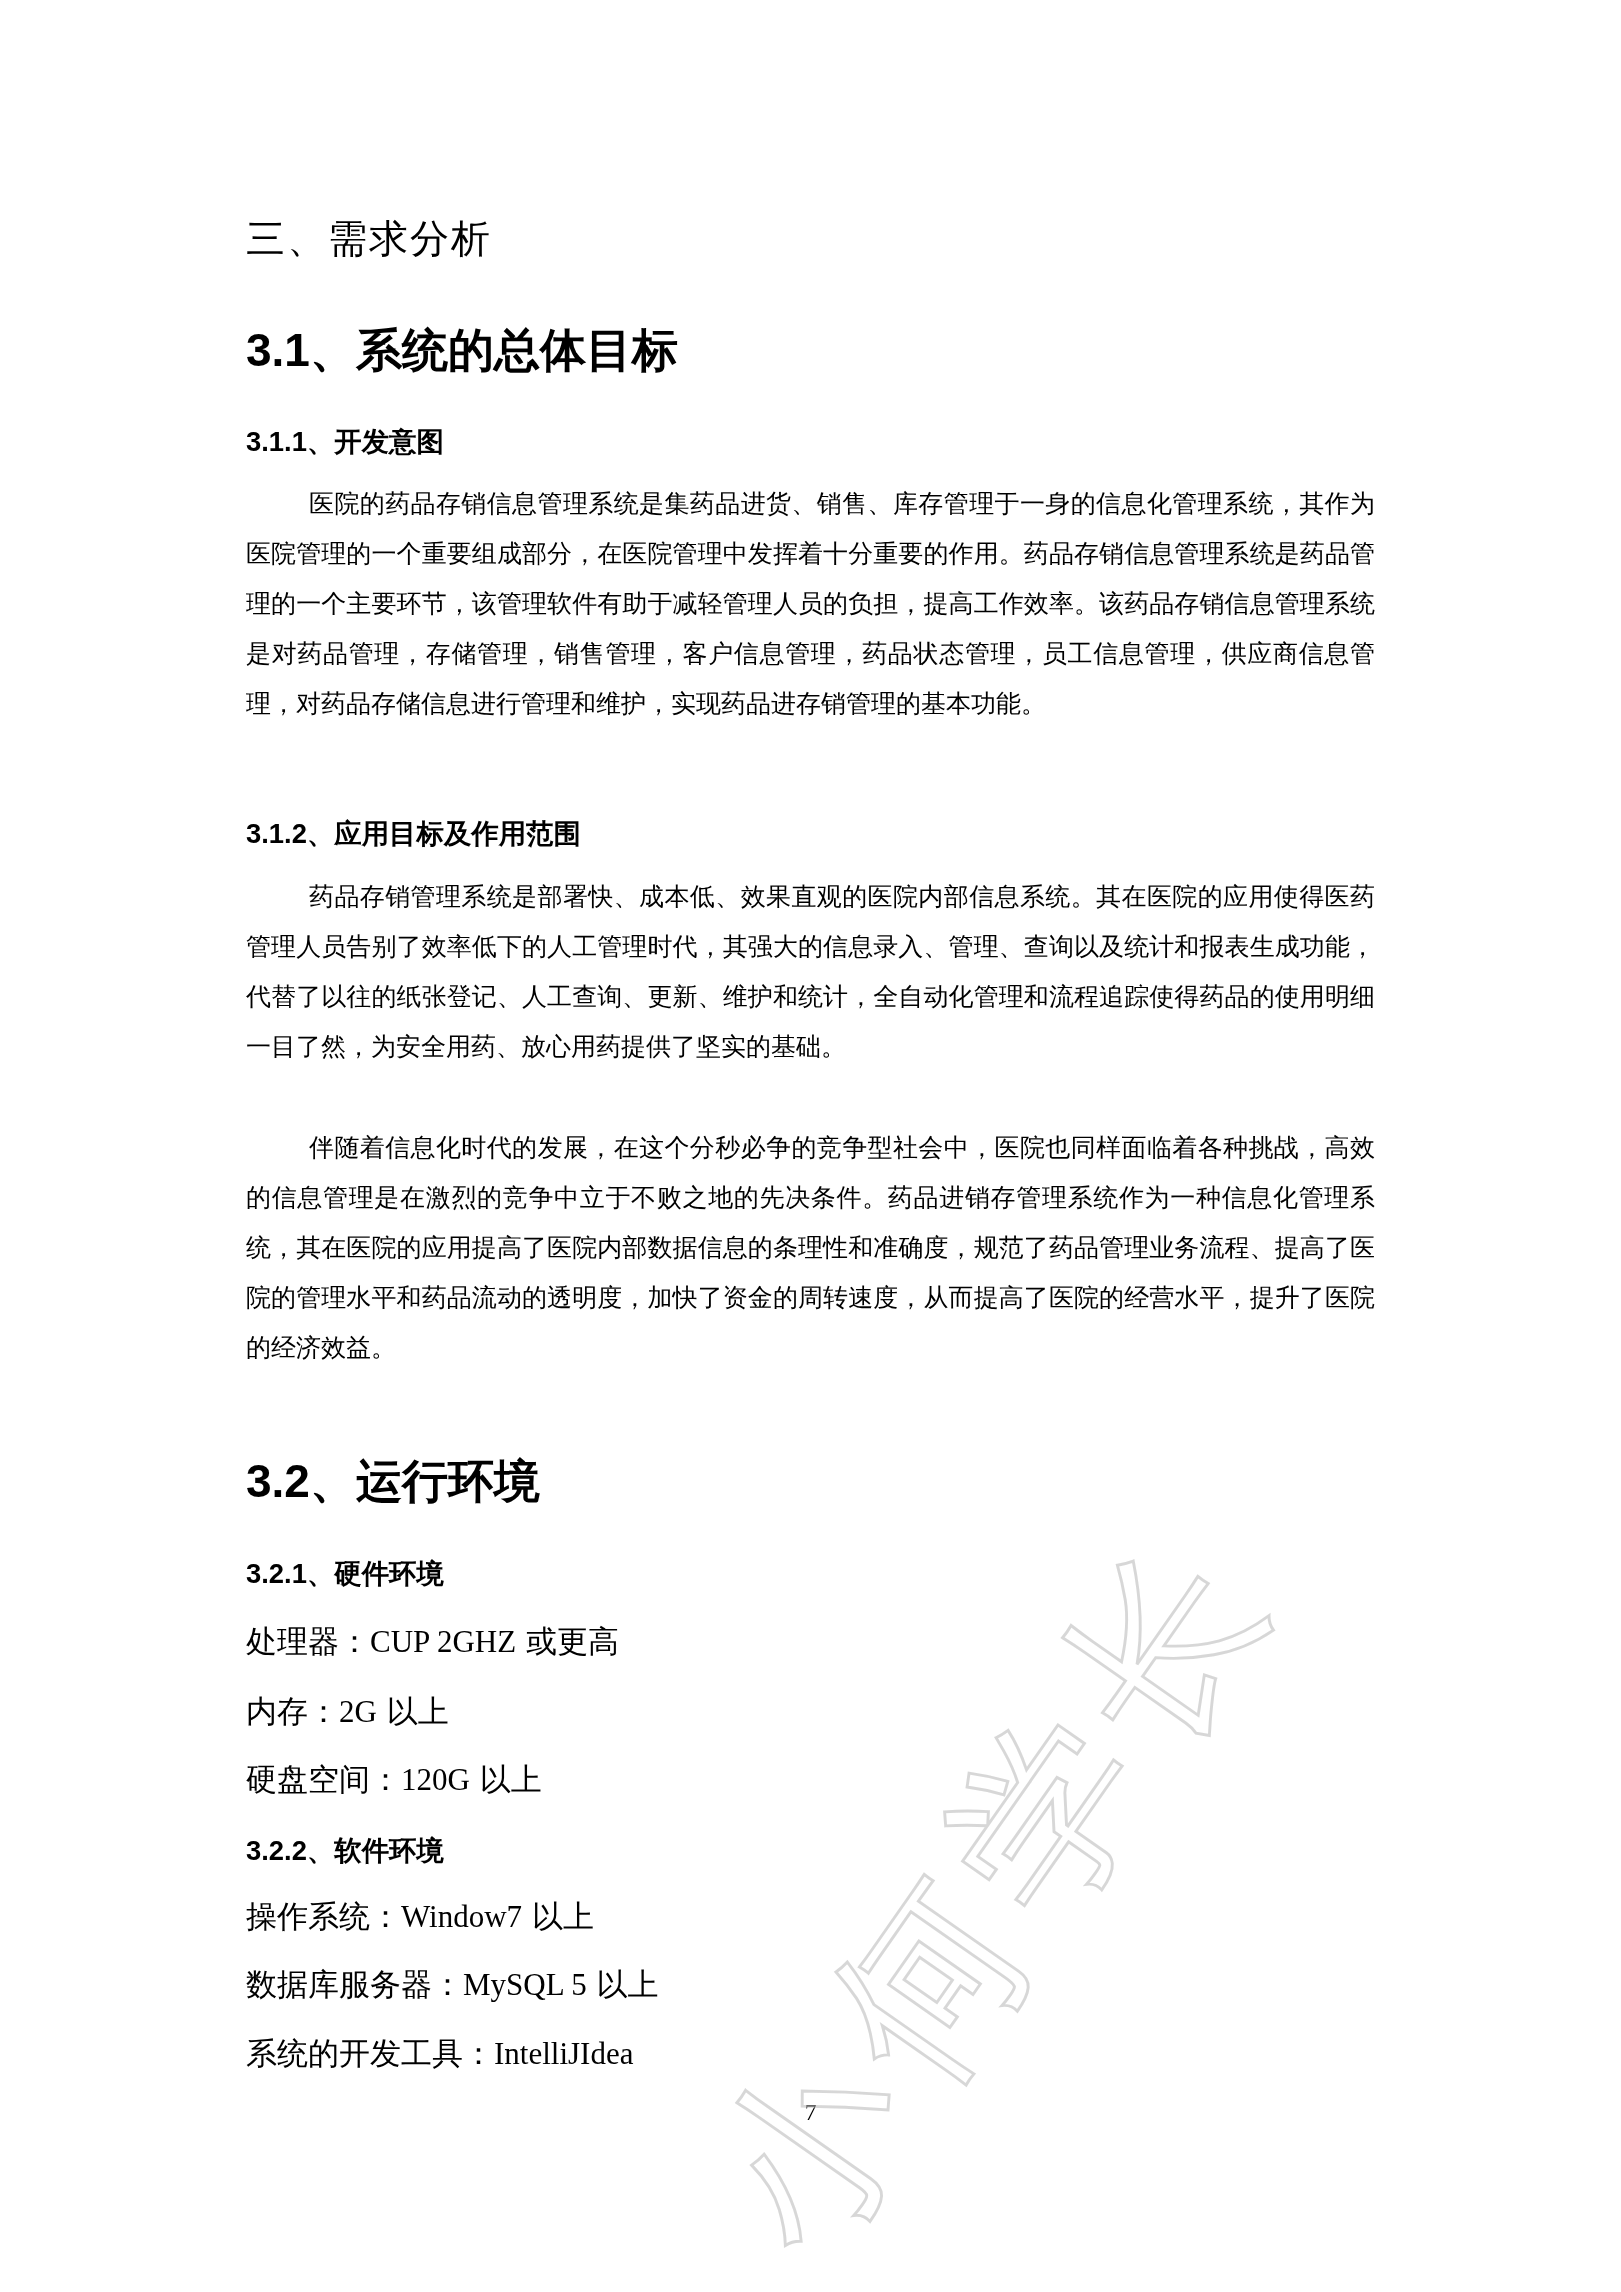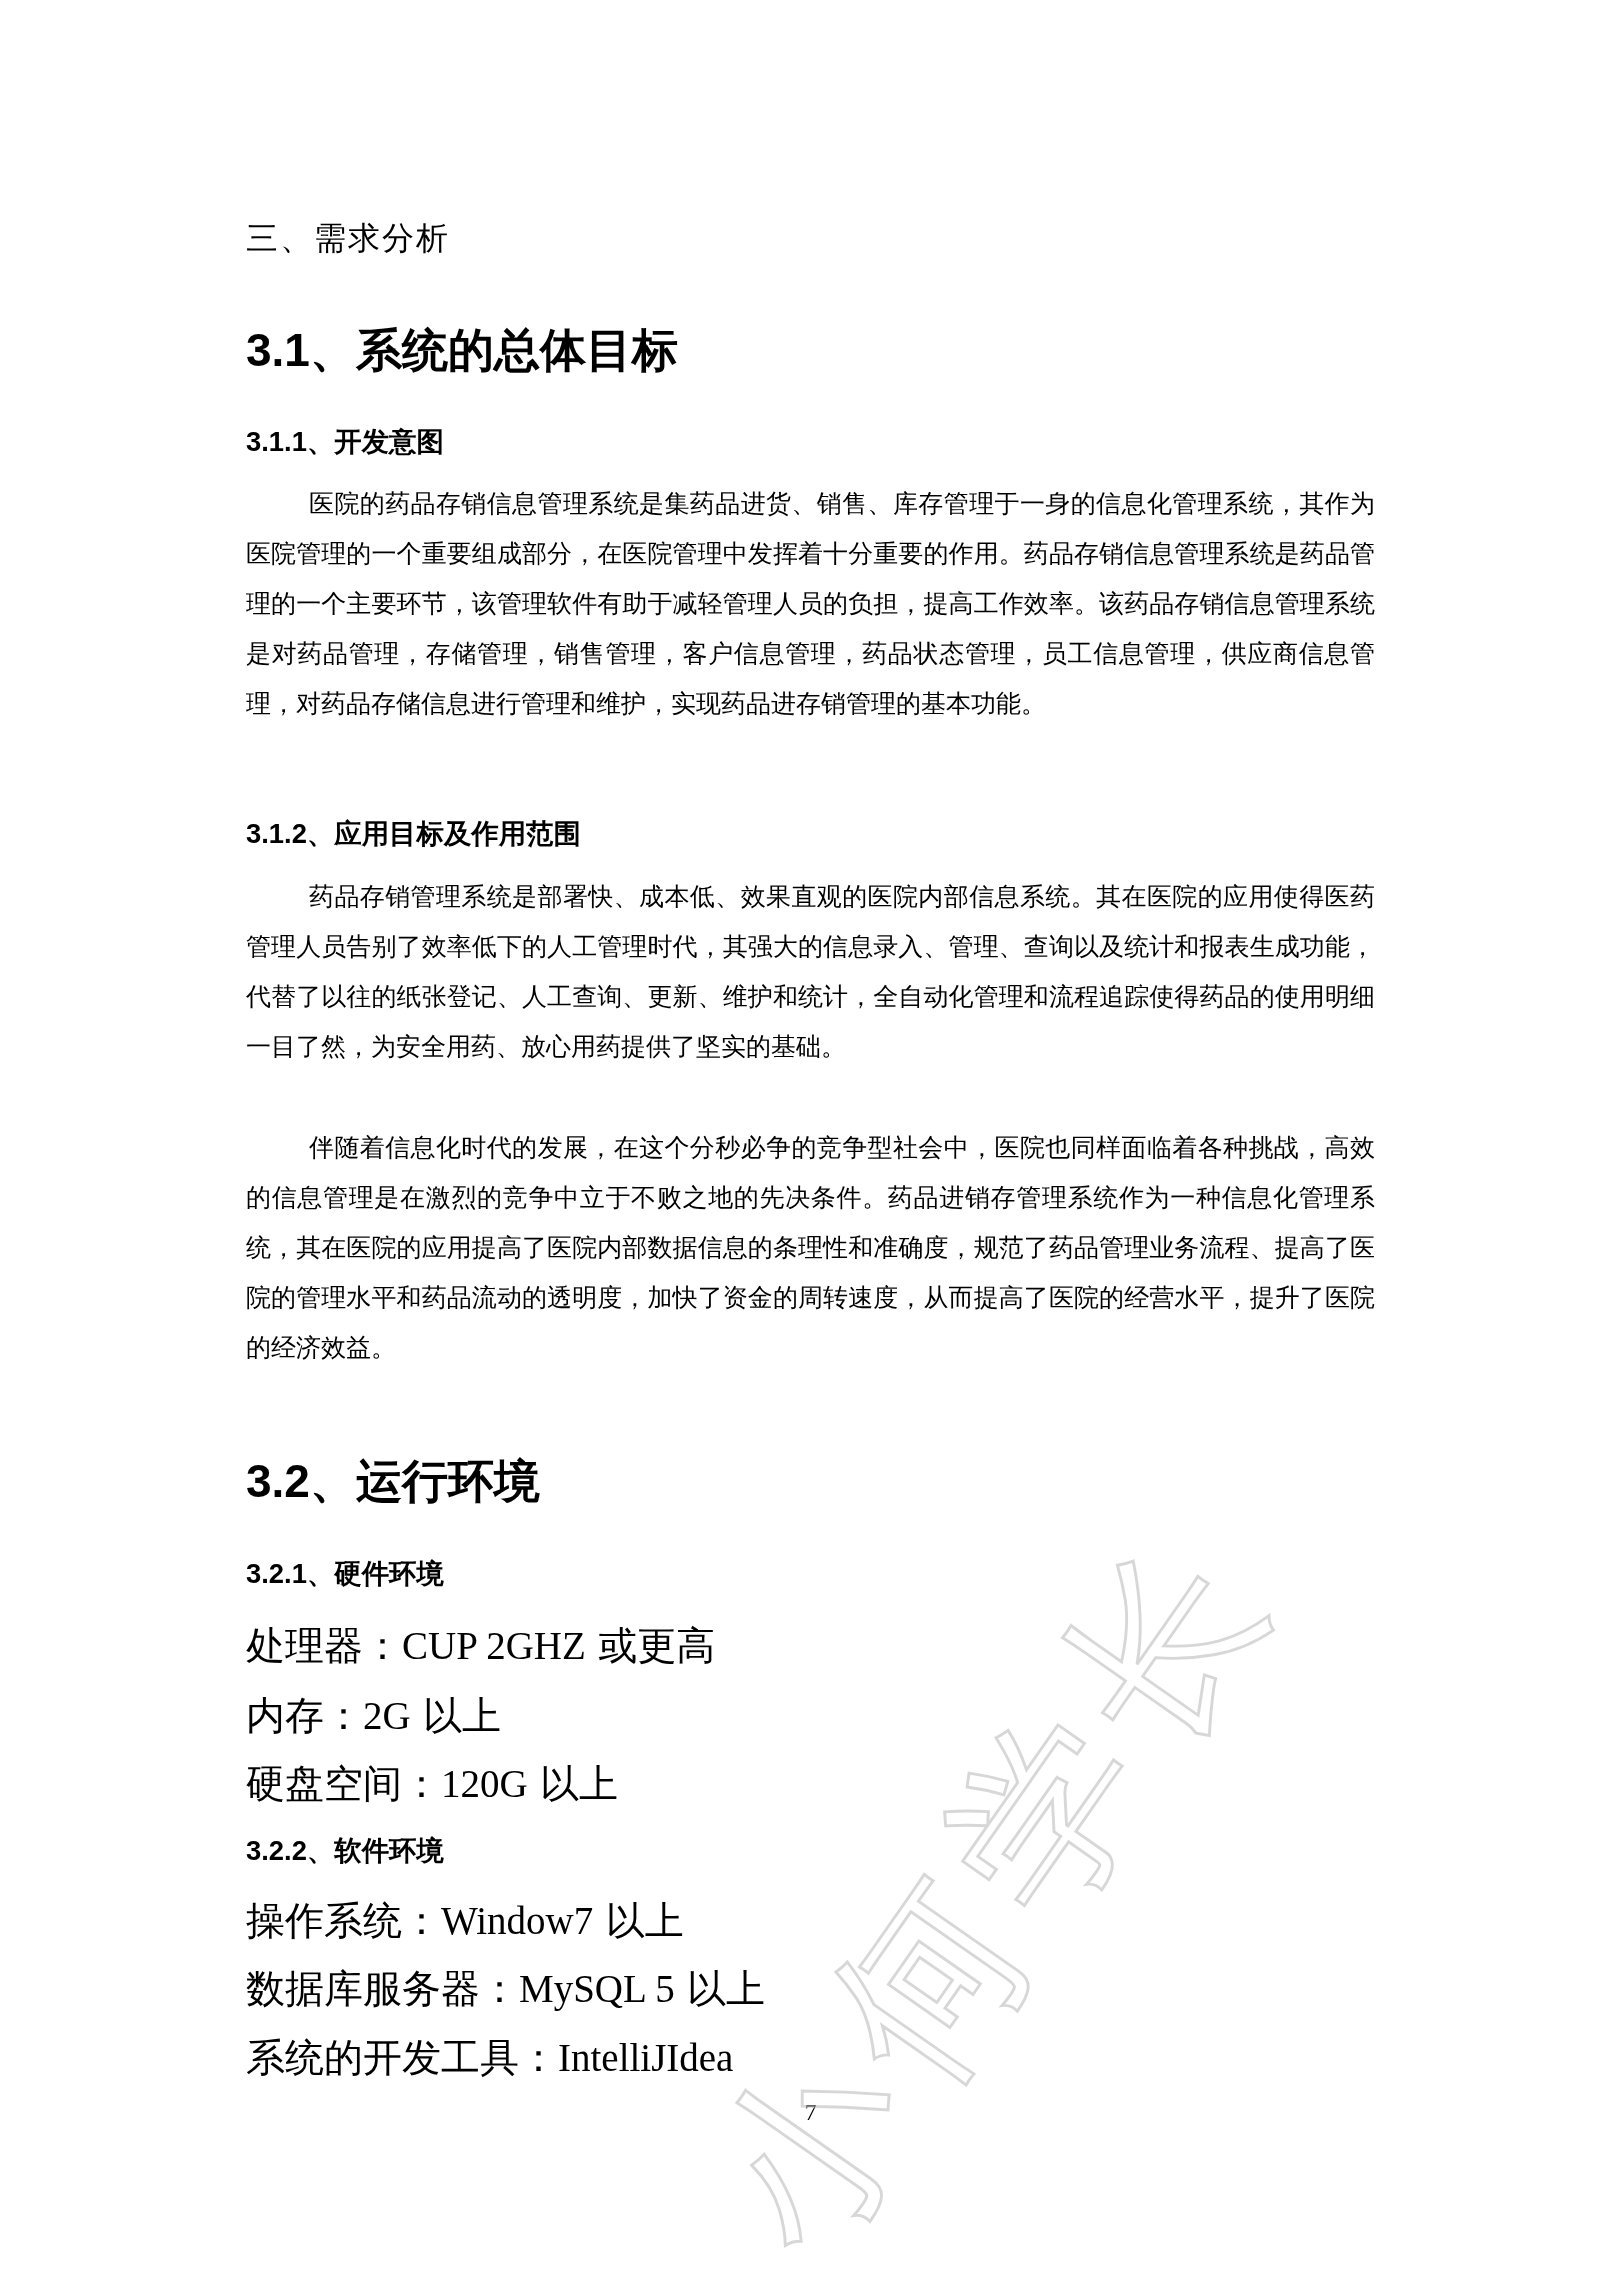--- a/index.html
+++ b/index.html
@@ -1,24 +1,24 @@
 <!DOCTYPE html>
 <html><head>
 <meta charset="utf-8">
 <style>
   html, body { margin: 0; padding: 0; background: #ffffff; }
   body { width: 1621px; height: 2293px; position: relative; overflow: hidden; color: #000; }
   .page { position: absolute; left: 0; top: 0; width: 1621px; height: 2293px; background: #fff; }
   .blk { position: absolute; left: 246px; width: 1129px; margin: 0; }
-  .h1 { font-family: "DejaVu Sans", sans-serif; font-size: 32px; font-weight: normal; line-height: 49px; letter-spacing: 2px; }
+  .h1 { font-family: "DejaVu Sans", sans-serif; font-size: 39px; font-weight: normal; line-height: 49px; letter-spacing: 2px; }
   .h2 { font-family: "DejaVu Sans", sans-serif; font-size: 46px; font-weight: bold; line-height: 43px; }
   .h3 { font-family: "DejaVu Sans", sans-serif; font-size: 27.4px; font-weight: bold; line-height: 37px; }
   .num { font-family: "Liberation Sans", sans-serif; font-weight: bold; }
   .para { font-family: "DejaVu Serif", serif; font-size: 25px; line-height: 50px; text-align: justify; text-indent: 63px; }
-  .line { font-family: "DejaVu Serif", serif; font-size: 39px; line-height: 51px; white-space: nowrap; }
+  .line { font-family: "DejaVu Serif", serif; font-size: 31px; line-height: 43px; white-space: nowrap; }
   .line .val { font-family: "Liberation Serif", serif; }
   .pagenum { position: absolute; left: 0; width: 1621px; top: 2098px; text-align: center; font-family: "Liberation Serif", serif; font-size: 23.5px; line-height: 29px; }
   .watermark { position: absolute; left: 912px; top: 1666px; width: 882px; height: 196px;
     transform-origin: 0 0; transform: rotate(-55deg) translate(-549px, 98px);
     font-family: "DejaVu Sans", sans-serif; font-size: 186px; line-height: 196px; letter-spacing: 19.6px;
     color: transparent; -webkit-text-stroke: 2.9px #b8b8b8; opacity: 0.55; white-space: nowrap; pointer-events: none; }
 </style>
 </head>
 <body>
 

